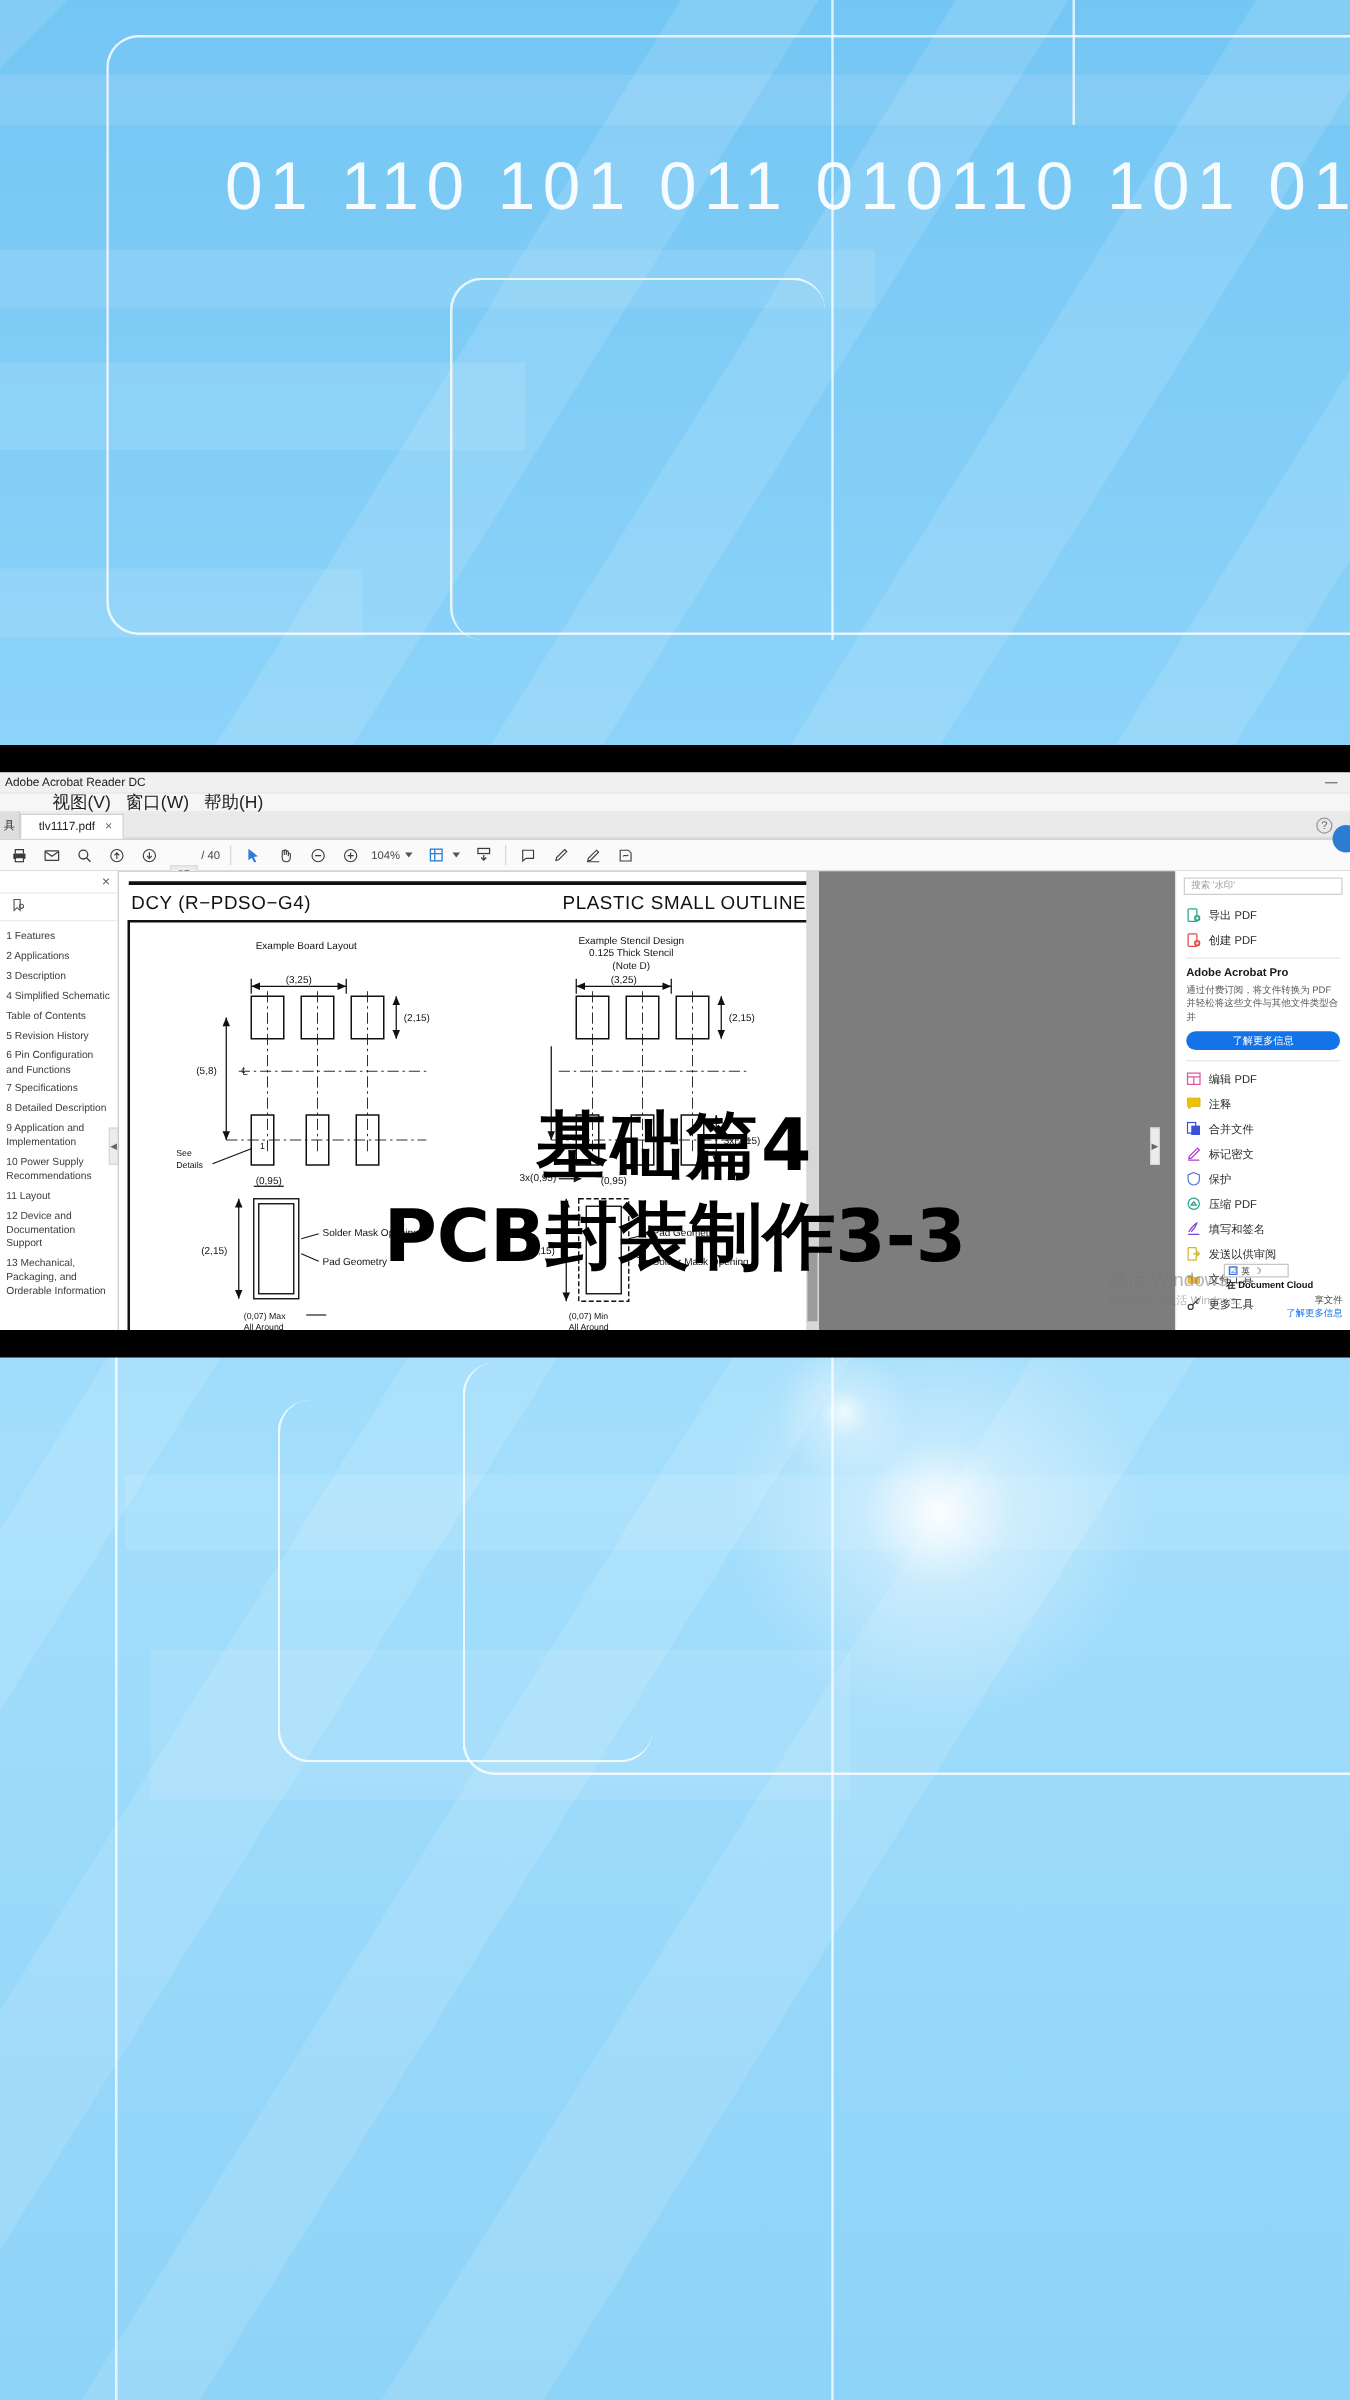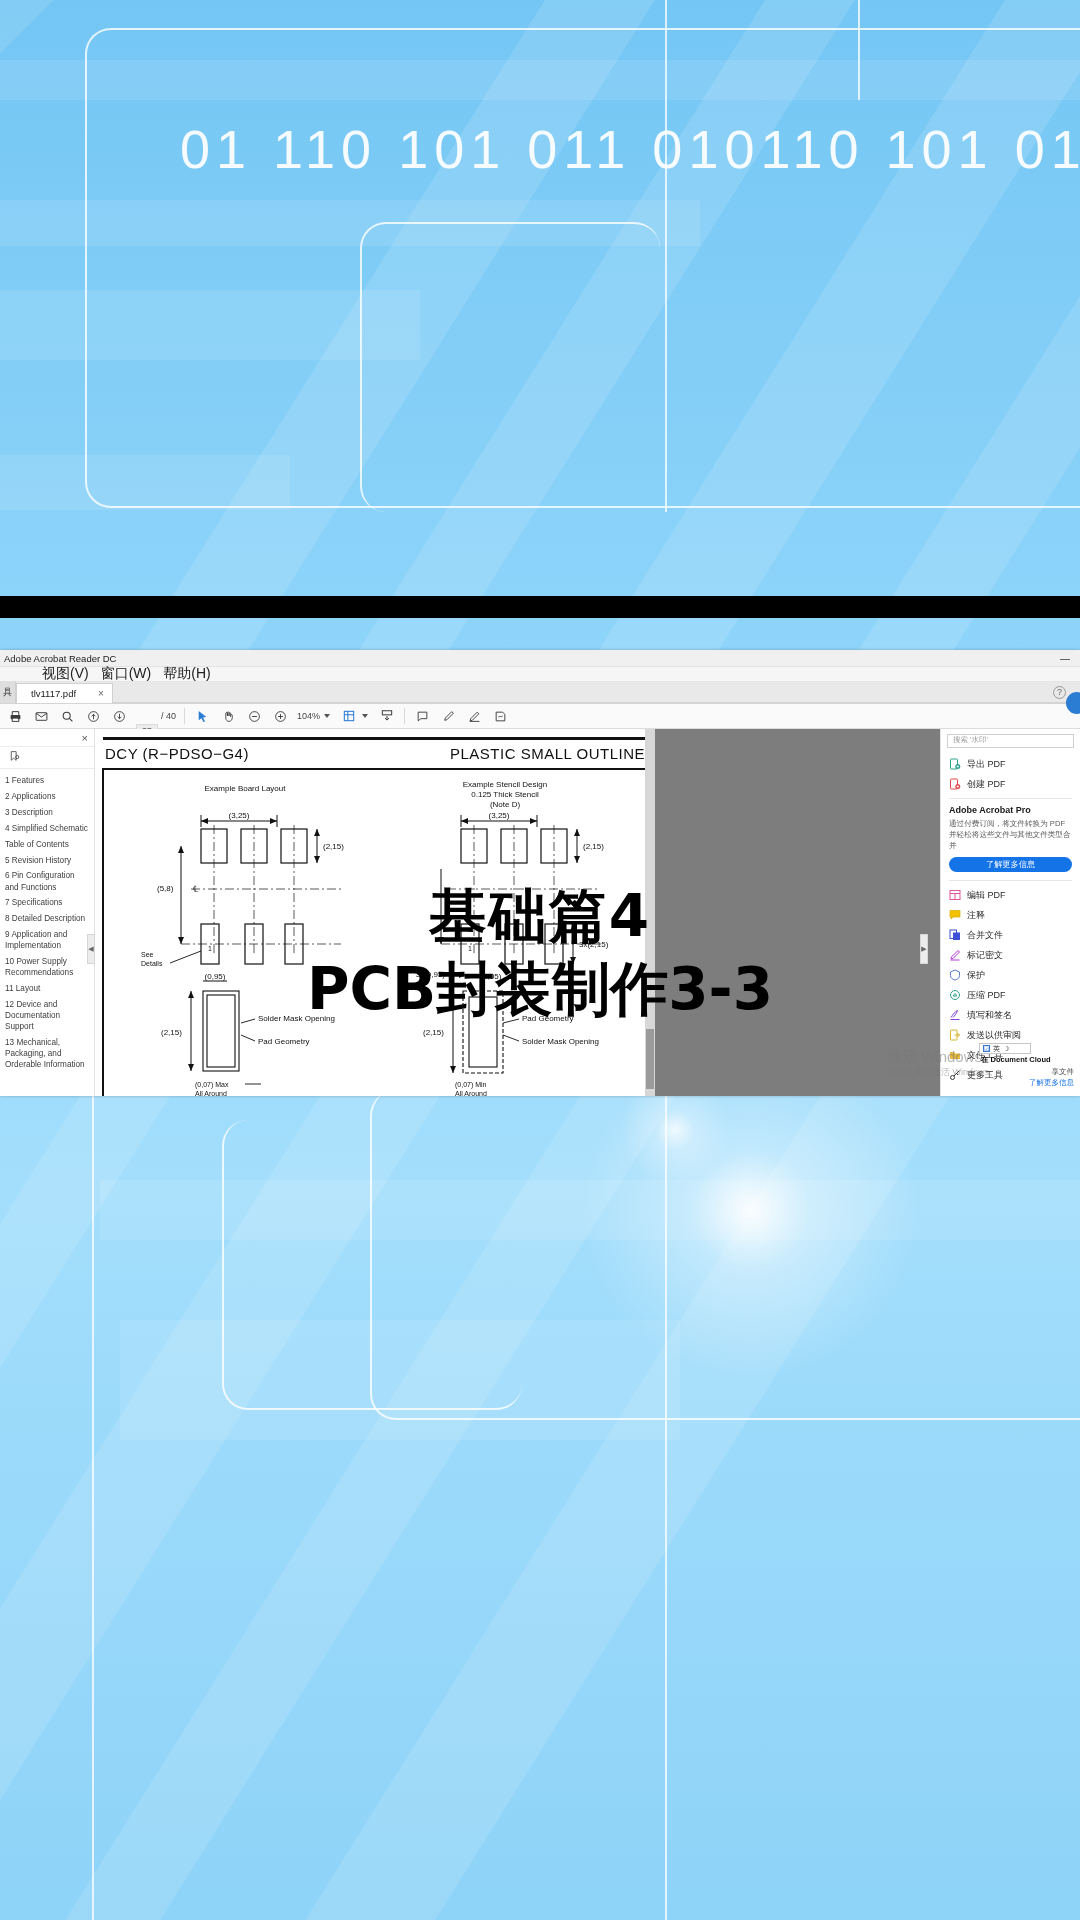--- a/index.html
+++ b/index.html
@@ -42,21 +42,21 @@
     letter-spacing:6px;
     color:rgba(255,255,255,0.92);
     font-family:"Liberation Sans", sans-serif;
     white-space:nowrap;
     font-weight:300;
   }
 
   
   #acrobat-window {
     position:absolute;
-    left:0; top:650px;
+    left:0; top:618px;
     width:1080px; height:446px;
     background:#ffffff;
     box-shadow:0 0 3px rgba(0,0,0,.25);
     overflow:hidden;
     font-size:11px;
     color:#333;
   }
   #title-bar {
     height:17px;
     background:#f0f0f0;
@@ -95,21 +95,21 @@
     height:22px; min-width:16px;
     display:flex; align-items:center; justify-content:center;
     font-size:9px; color:#333;
     padding:0 3px;
     background:#dedede;
     border-right:1px solid #cfcfcf;
   }
   .doc-tab {
     height:20px;
     display:flex; align-items:center;
-    gap:22px;
+    gap:8px;
     padding:0 8px 0 14px;
     background:#ffffff;
     border:1px solid #d0d0d0;
     border-bottom:none;
     font-size:9.5px;
     color:#222;
   }
   .doc-tab .close { font-size:10px; color:#666; }
   #tab-strip .fill { flex:1; background:#e9e9e9; border-bottom:1px solid #d4d4d4; }
   #tab-strip .helpico {

